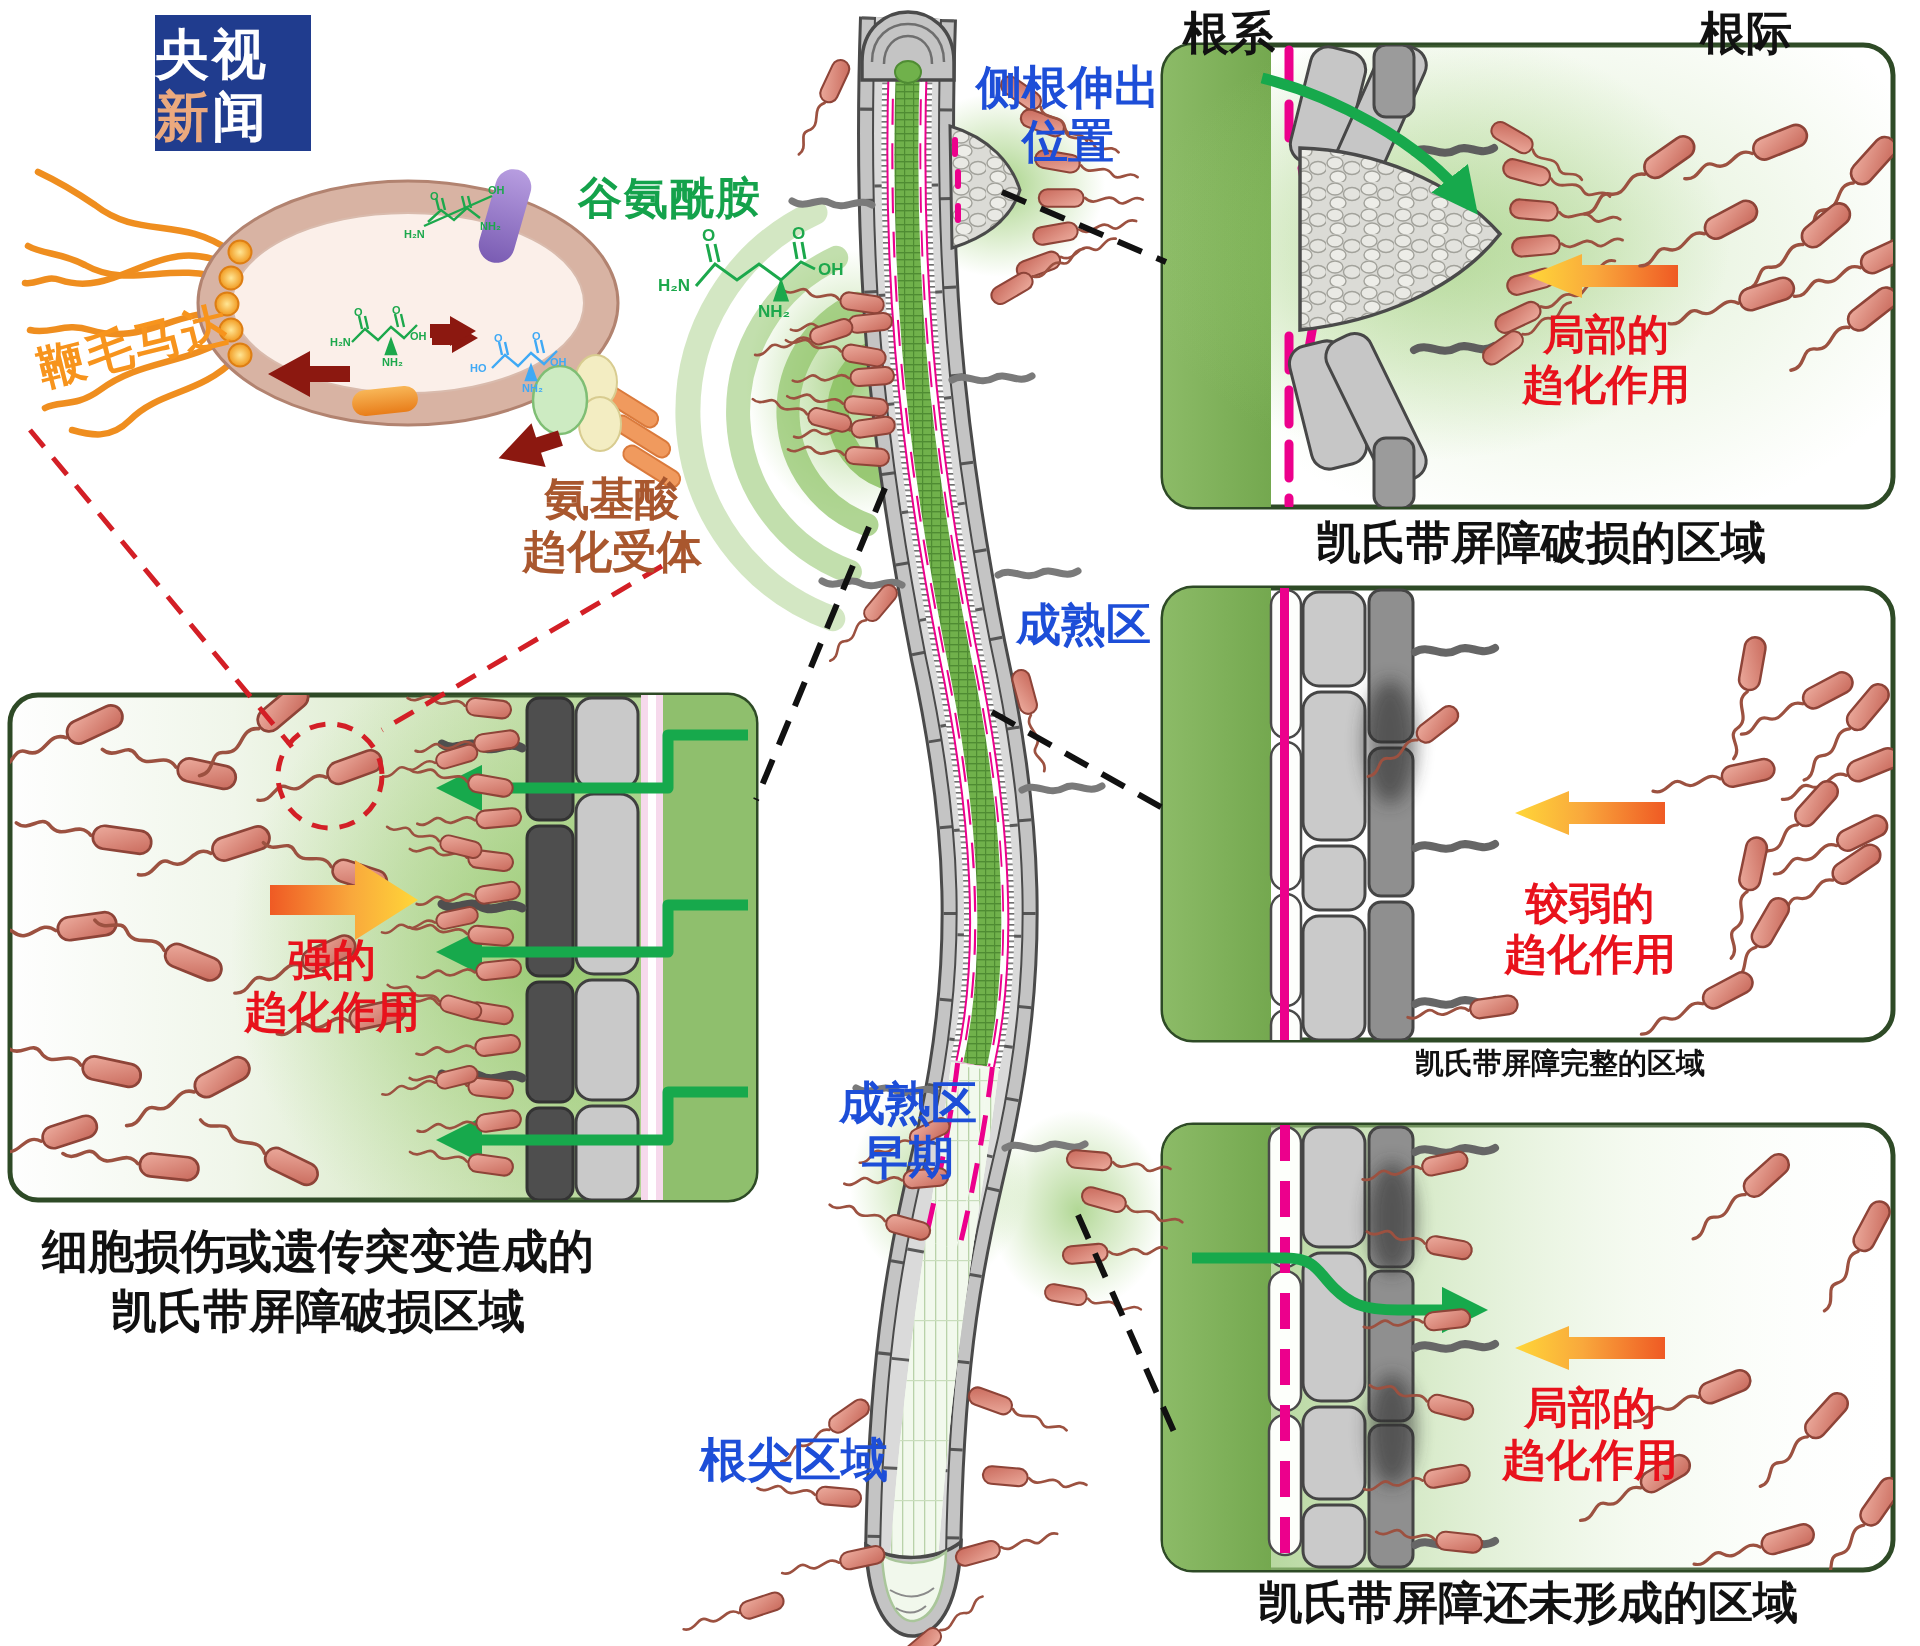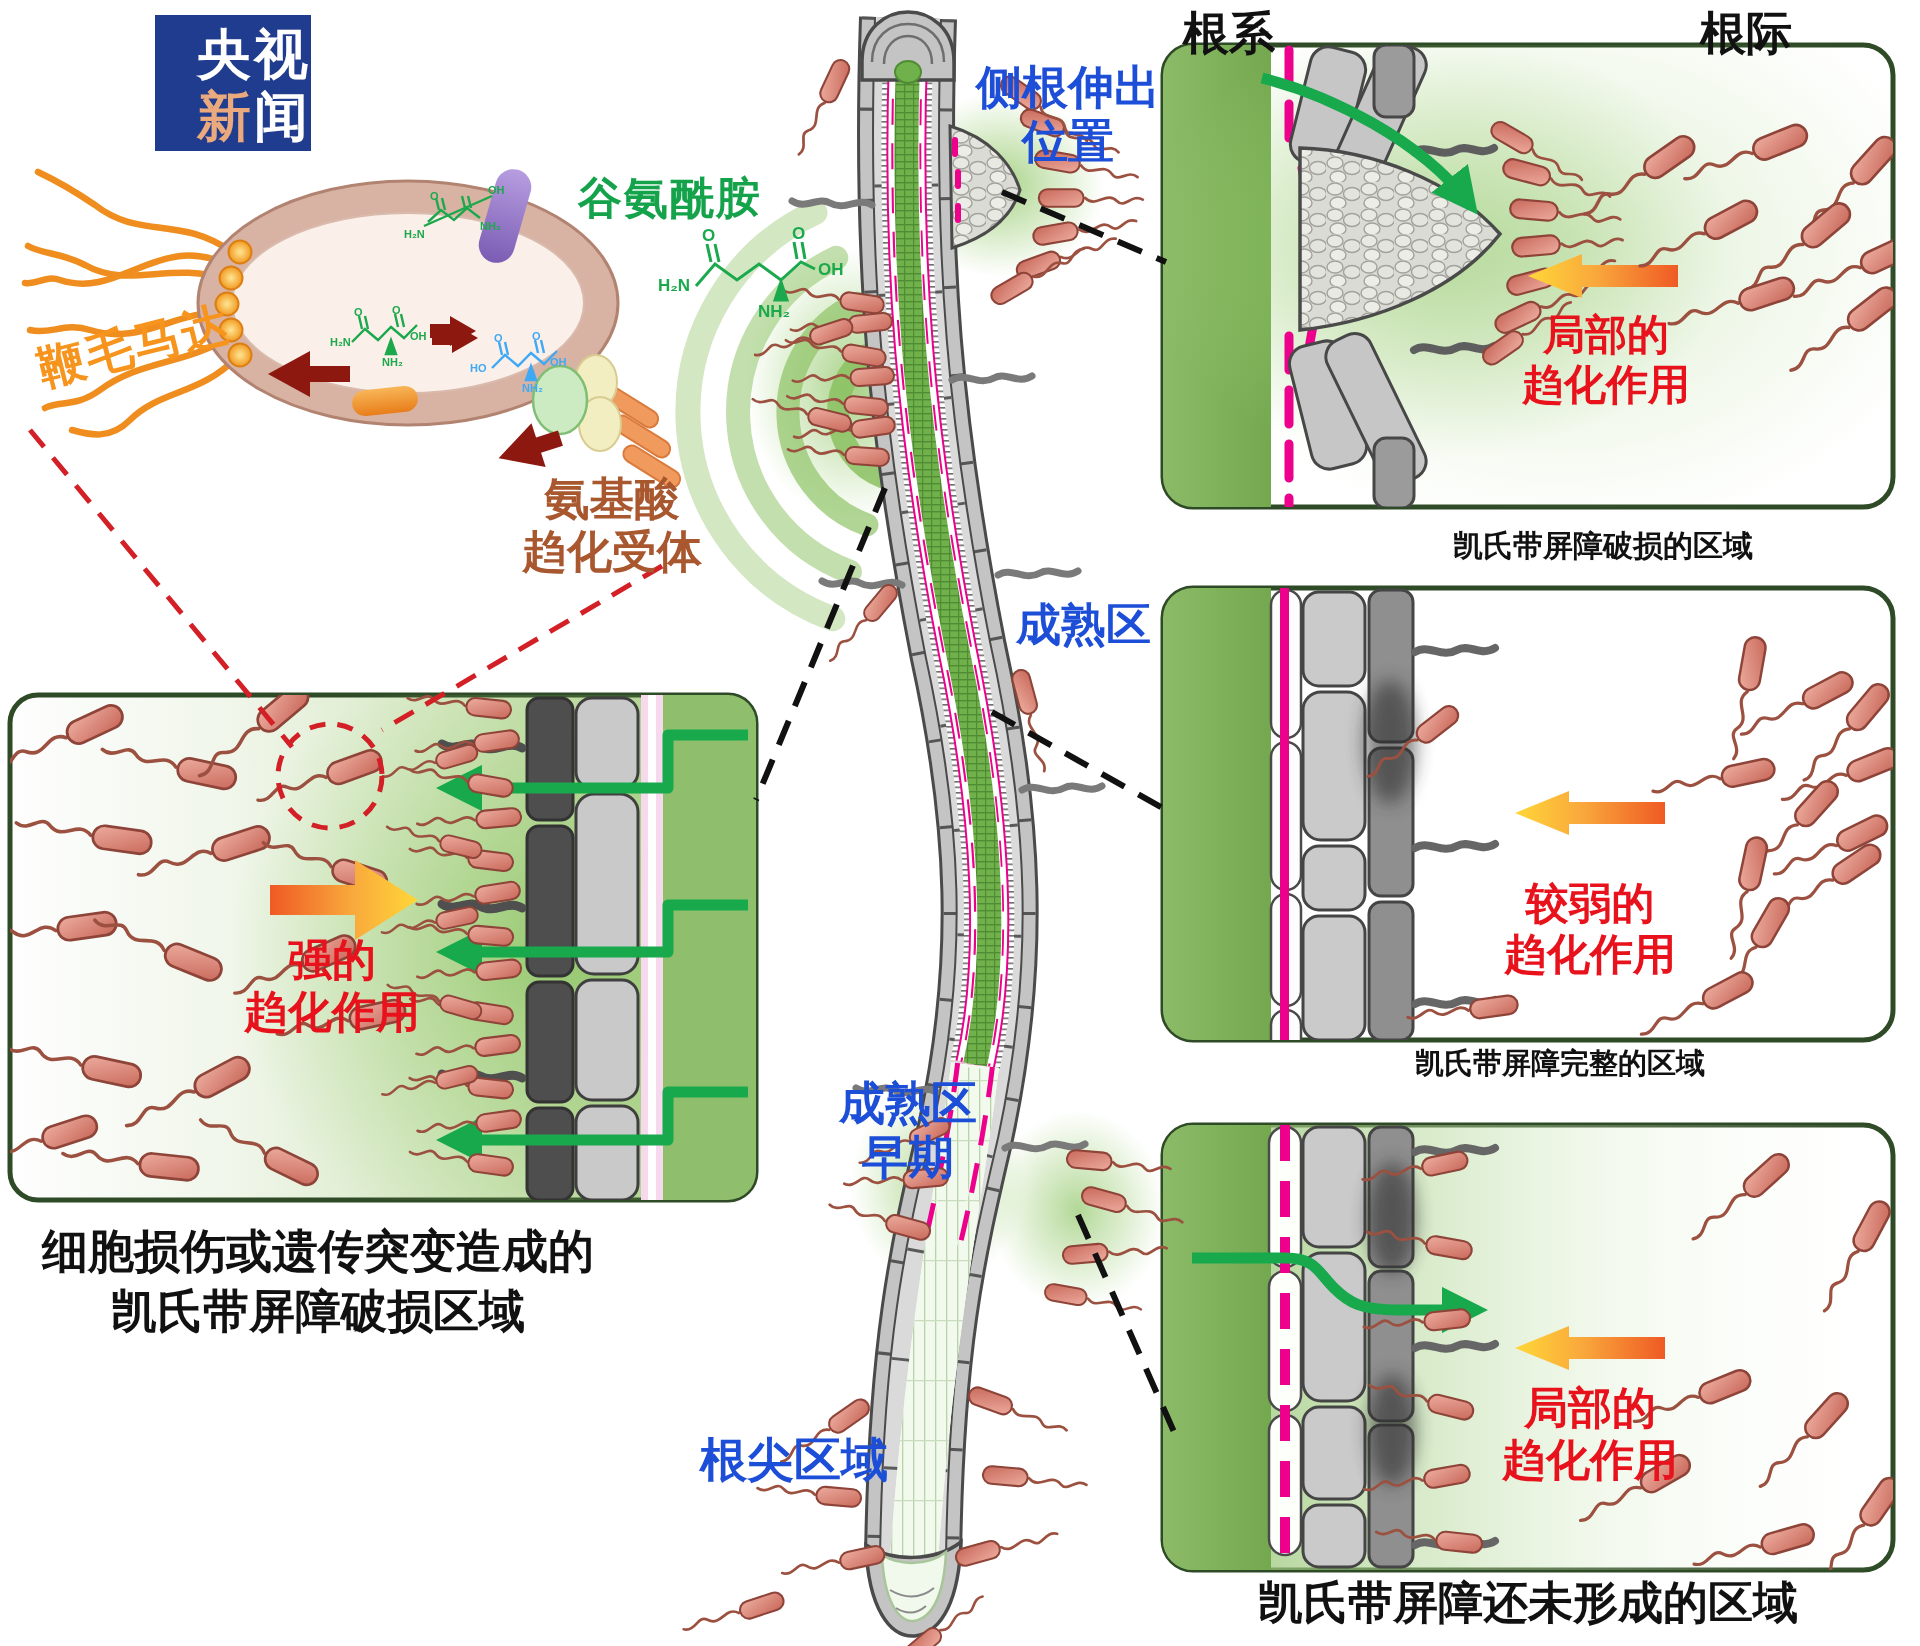--- a/index.html
+++ b/index.html
@@ -8,21 +8,21 @@
   #scene{position:absolute;left:0;top:0;}
   .lbl{position:absolute;font-weight:bold;white-space:nowrap;line-height:1.18;}
   .ctr{transform:translateX(-50%);text-align:center;}
   .blue{color:#1d4ed8;}
   .red{color:#E8121C;}
   .green{color:#14A24B;text-align:center;}
   .orange{color:#F7941D;}
   .brown{color:#A9572E;}
   .black{color:#111111;}
   #logo{position:absolute;left:155px;top:15px;width:156px;height:136px;background:#203C8E;
-        color:#fff;text-align:right;font-weight:bold;font-size:54px;line-height:1.15;padding-top:8px;box-sizing:border-box;letter-spacing:3px;}
+        color:#fff;text-align:left;font-weight:bold;font-size:54px;line-height:1.15;padding-top:8px;box-sizing:border-box;letter-spacing:3px;}
   #logo .o{color:#EBA97E;}
 </style>
 </head>
 <body>
 <div id="canvas">
 
 <svg id="scene" width="1920" height="1646" viewBox="0 0 1920 1646">
   <defs>
     <linearGradient id="bactG" x1="0" y1="0" x2="1" y2="1">
       <stop offset="0" stop-color="#EDAD9F"></stop>
@@ -575,21 +575,21 @@
 <div class="lbl blue" style="left:1016px;top:598px;font-size:45px;">成熟区</div>
 <div class="lbl blue ctr" style="left:908px;top:1076px;font-size:46px;">
   <div>成熟区</div>
   <div>早期</div>
 </div>
 <div class="lbl blue" style="left:700px;top:1432px;font-size:47px;">根尖区域</div>
 
 <div class="lbl black" style="left:1183px;top:6px;font-size:46px;">根系</div>
 <div class="lbl black" style="left:1700px;top:6px;font-size:46px;">根际</div>
 
-<div class="lbl black ctr" style="left:1603px;top:516px;font-size:30px;margin-top:12px;">凯氏带屏障破损的区域</div>
+<div class="lbl black ctr" style="left:1541px;top:516px;font-size:45px;">凯氏带屏障破损的区域</div>
 <div class="lbl black ctr" style="left:1560px;top:1046px;font-size:29px;">凯氏带屏障完整的区域</div>
 <div class="lbl black ctr" style="left:1528px;top:1576px;font-size:45px;">凯氏带屏障还未形成的区域</div>
 
 <div class="lbl red ctr" style="left:1606px;top:310px;font-size:42px;">
   <div>局部的</div>
   <div>趋化作用</div>
 </div>
 <div class="lbl red ctr" style="left:1590px;top:878px;font-size:43px;">
   <div>较弱的</div>
   <div>趋化作用</div>

